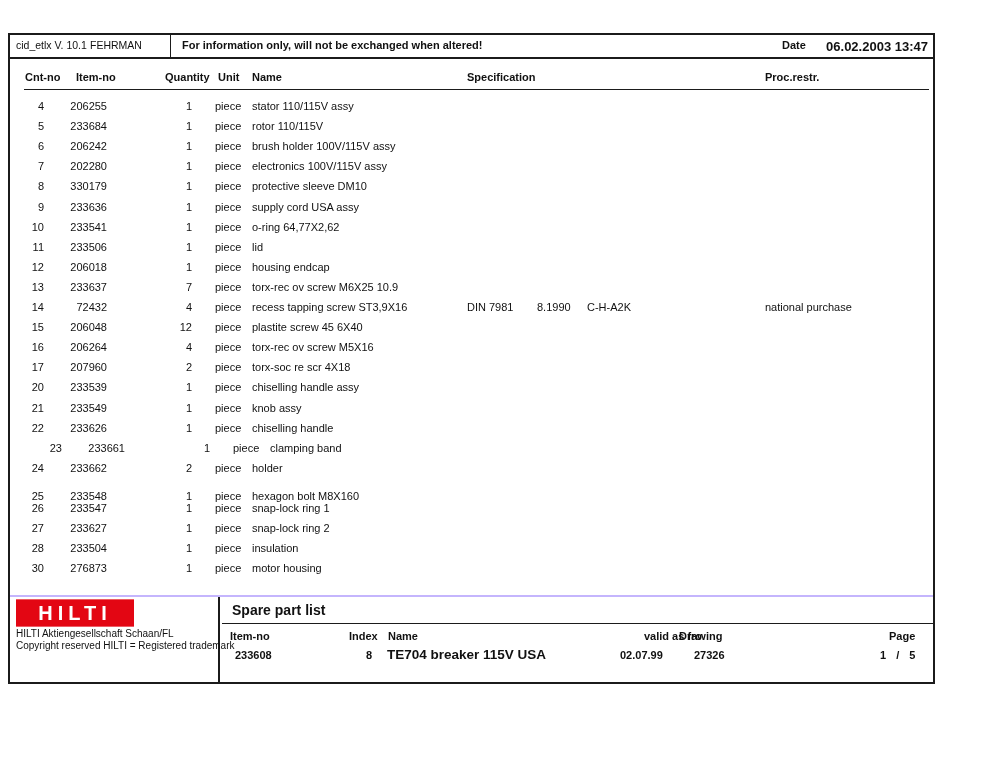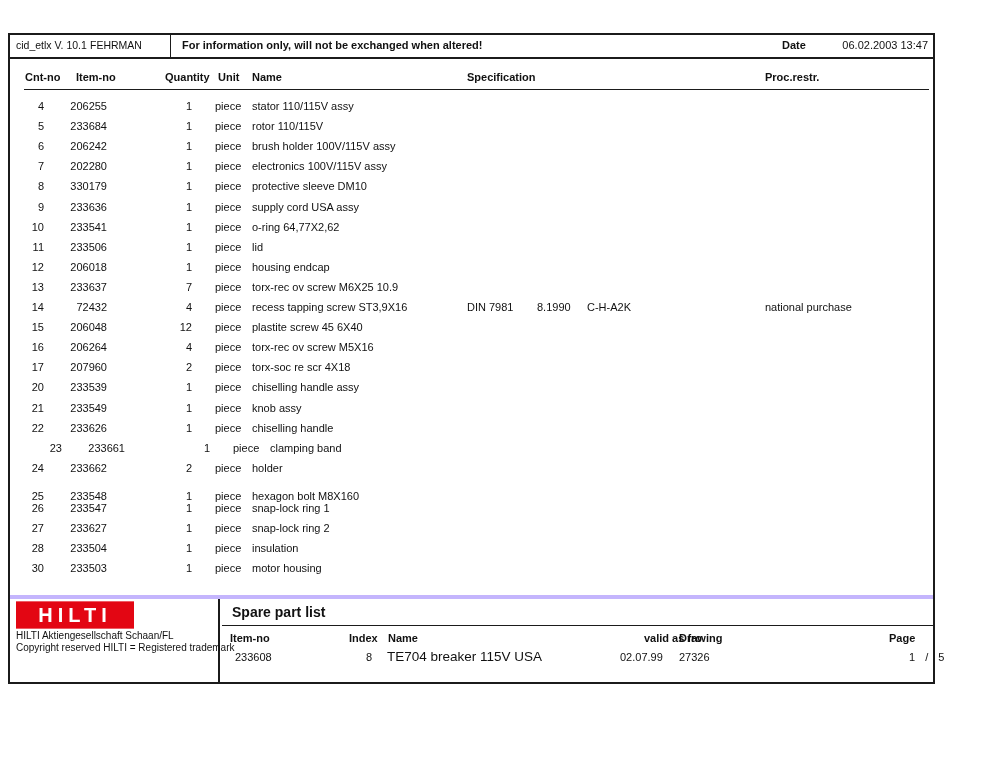--- a/index.html
+++ b/index.html
@@ -10,21 +10,21 @@
 
   
   .topbar { position:absolute; top:0; left:0; right:0; height:24px;
     border-bottom:2px solid #1b1b1b; font-size:10.5px; }
   .topbar span { position:absolute; top:4px; white-space:nowrap; }
   .tb-version { left:6px; }
   .tb-user { left:80px; }
   .tb-divider { position:absolute; left:160px; top:0; bottom:0; width:1px; background:#1b1b1b; }
   .tb-notice { left:172px; font-weight:bold; font-size:11px; }
   .tb-datelabel { left:772px; font-weight:bold; font-size:11px; }
-  .tb-datevalue { right:5px; font-weight:normal; font-size:11px; }
+  .tb-datevalue { right:5px; font-weight:bold; font-size:13px; }
 
   
   .colhead { position:absolute; top:36px; font-weight:bold; font-size:11px; white-space:nowrap; }
   .ch-cnt  { left:15px; }
   .ch-item { left:66px; }
   .ch-qty  { left:155px; }
   .ch-unit { left:208px; }
   .ch-name { left:242px; }
   .ch-spec { left:457px; }
   .ch-proc { left:755px; }
@@ -39,41 +39,41 @@
   .c-qty  { left:150px; width:32px; text-align:right; }
   .c-unit { left:205px; }
   .c-name { left:242px; }
   .c-spec1 { left:457px; }
   .c-spec2 { left:527px; }
   .c-spec3 { left:577px; }
   .c-proc { left:755px; }
 
   
   .footer { position:absolute; left:0; right:0; bottom:0; height:87px;
-    border-top:4px solid #c4b5fd; }
+    border-top:2px solid #c4b5fd; }
   .footer-left { position:absolute; left:0; top:0; bottom:0; width:210px;
     border-right:2px solid #1b1b1b; }
   .hilti-logo { position:absolute; left:6px; top:3px; width:118px; height:26px;
     display:flex; align-items:center; justify-content:center;
     color:#fff; font-weight:bold; font-size:20px; letter-spacing:5px;
     transform:scaleY(1.05); }
   .company { position:absolute; left:6px; top:31px; font-size:10px; white-space:nowrap; }
   .copyright { position:absolute; left:6px; top:43px; font-size:10px; white-space:nowrap; }
 
   .footer-right { position:absolute; left:212px; right:0; top:0; bottom:0; }
   .spl-title { position:absolute; left:10px; top:5px; font-weight:bold; font-size:14px; }
   .spl-rule { position:absolute; top:26px; left:0; right:0; height:1px; background:#1b1b1b; }
   .spl-label { position:absolute; top:33px; font-weight:bold; font-size:11px; white-space:nowrap; }
-  .spl-value { position:absolute; top:52px; font-weight:normal; font-size:11px; white-space:nowrap; }
+  .spl-value { position:absolute; top:52px; font-weight:bold; font-size:11px; white-space:nowrap; }
   .l-itemno { left:8px; }   .v-itemno { left:13px; }
   .l-index  { left:127px; } .v-index  { left:127px; width:23px; text-align:right; }
   .l-name   { left:166px; } .v-name   { left:165px; font-size:13.5px; top:50px; }
   .l-valid  { left:382px;margin-left:40px; } .v-valid  { left:398px; }
-  .l-drawing{ left:457px; } .v-drawing{ left:457px; }
-  .l-page   { left:667px; } .v-page   { left:687px; word-spacing:7px; }
+  .l-drawing{ left:457px; } .v-drawing{ left:472px; }
+  .l-page   { left:667px; } .v-page   { left:658px; word-spacing:7px; }
 </style>
 </head>
 <body>
 
 <div class="doc">
 
   <div class="topbar">
     <span class="tb-version">cid_etlx V. 10.1</span>
     <span class="tb-user">FEHRMAN</span>
     <div class="tb-divider"></div>
@@ -252,21 +252,21 @@
       </div>
       <div class="row" style="top: 449px;">
         <span class="c-cnt">28</span>
         <span class="c-item">233504</span>
         <span class="c-qty">1</span>
         <span class="c-unit">piece</span>
         <span class="c-name">insulation</span>
       </div>
       <div class="row" style="top: 469px;">
         <span class="c-cnt">30</span>
-        <span class="c-item">233503</span>
+        <span class="c-item">276873</span>
         <span class="c-qty">1</span>
         <span class="c-unit">piece</span>
         <span class="c-name">motor housing</span>
       </div>
     </div>
 
   <div class="footer">
     <div class="footer-left">
       <div class="hilti-logo" style="background: rgb(227, 6, 19);">HILTI</div>
       <div class="company">HILTI Aktiengesellschaft Schaan/FL</div>

